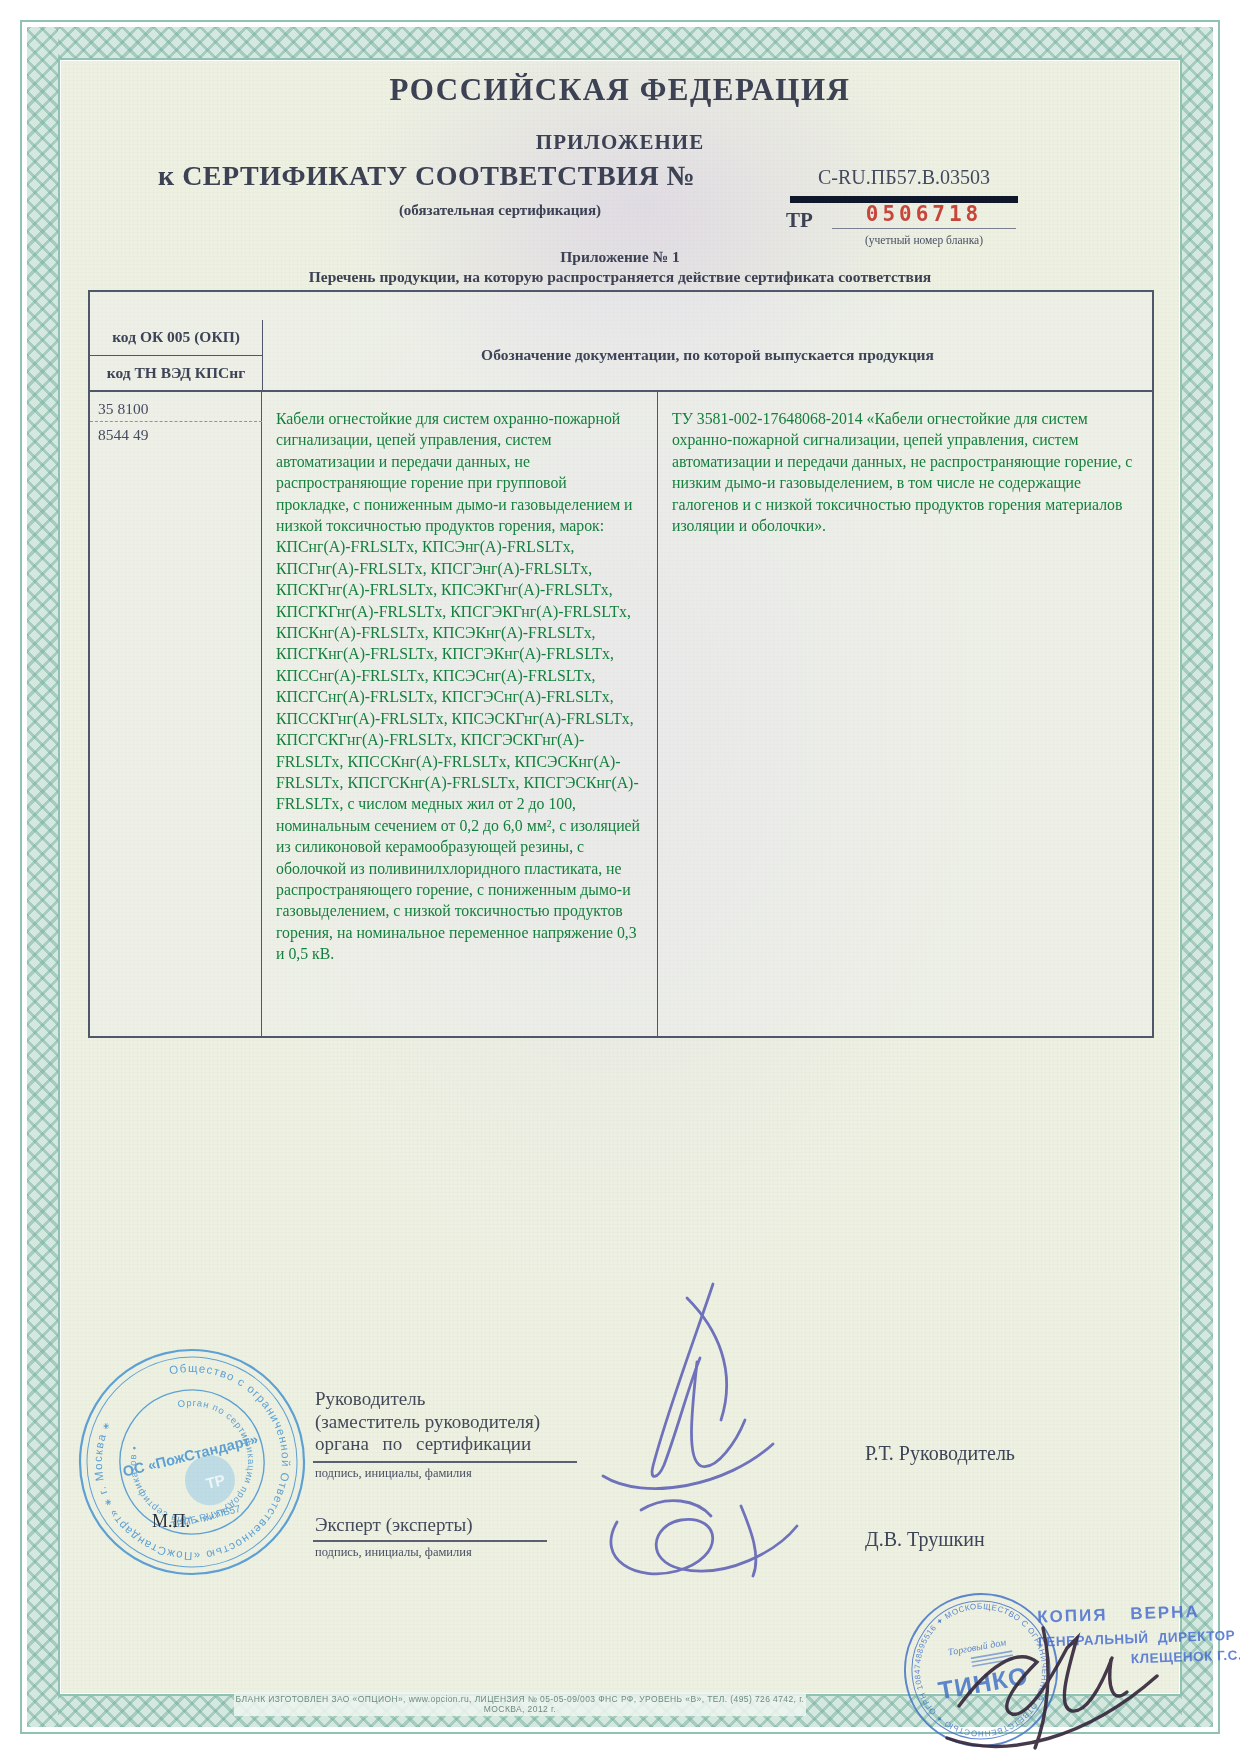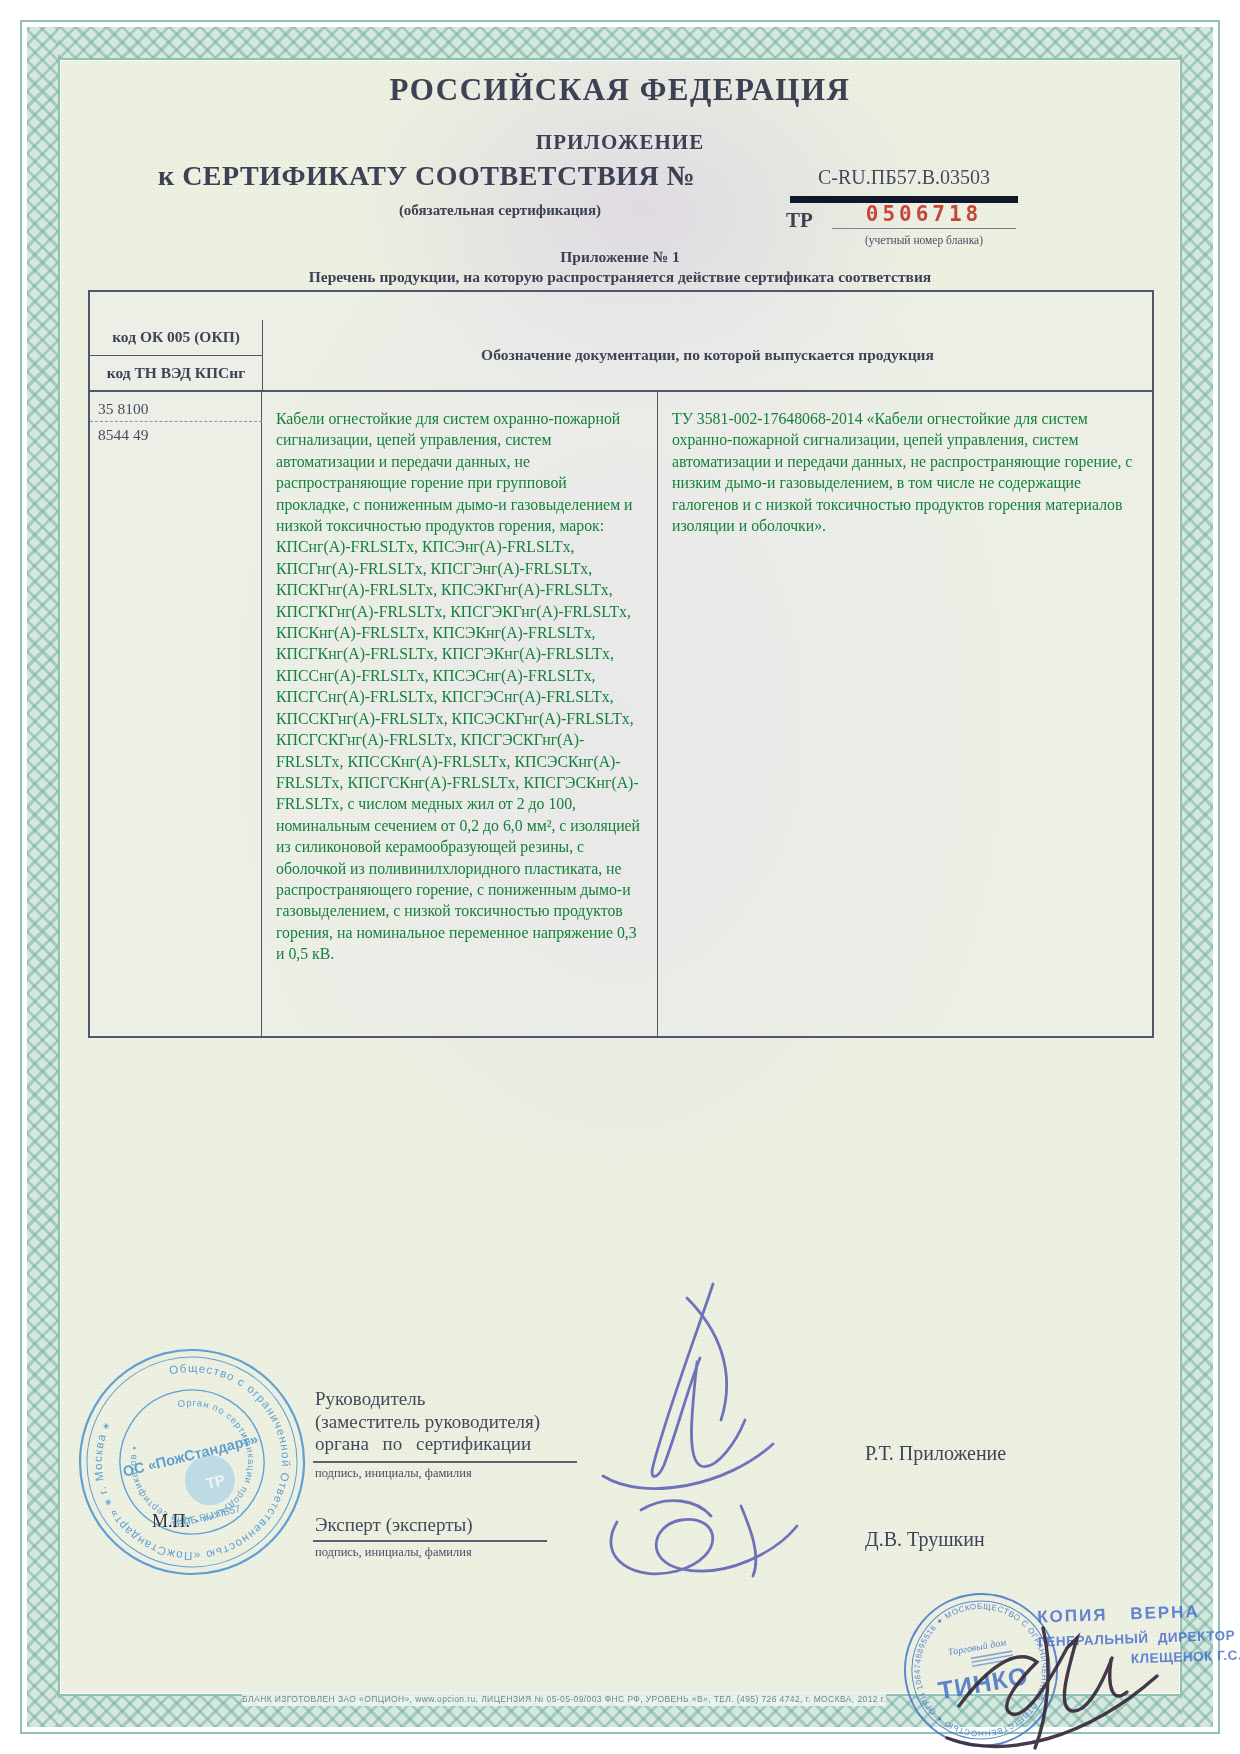--- a/index.html
+++ b/index.html
@@ -63,21 +63,21 @@
   .smallcap{font-size:12.5px;color:#4a5064;}
   .name{font-size:20px;color:#3e4457;}
   .mp{left:152px;top:1488px;font-size:18px;color:#2b2f3d;z-index:6;margin-top:23px;}
   
   .stamp{pointer-events:none;}
   .copy-stamp{left:1038px;top:1604px;width:205px;transform:rotate(-2deg);
      font-family:"Liberation Sans", sans-serif;color:#4a6fd0;font-weight:bold;opacity:.85;z-index:5;}
   .copy-stamp .l1{font-size:17px;letter-spacing:2px;word-spacing:16px;}
   .copy-stamp .l2{font-size:13.5px;margin-top:7px;letter-spacing:.5px;word-spacing:5px;}
   .copy-stamp .l3{font-size:13.5px;margin-top:5px;padding-left:92px;letter-spacing:.5px;}
-  .footer-print{left:242px;top:1692px;width:644px;text-align:center;font-size:8.5px;
+  .footer-print{left:234px;top:1692px;width:572px;text-align:center;font-size:8.5px;
      color:#6d8b80;background:rgba(238,245,240,.85);padding:2px 0;letter-spacing:.4px;z-index:4;
      font-family:"Liberation Sans", sans-serif;}
   svg{overflow:visible;}
 </style>
 </head>
 <body>
 
 <div class="page">
 
   <div class="b-outer"></div>
@@ -125,21 +125,21 @@
   </div>
   <div class="abs uline" style="left:313px;top:1461px;width:264px;"></div>
   <div class="abs smallcap" style="left:315px;top:1466px;">подпись, инициалы, фамилия</div>
 
   <div class="abs role" style="top:1514px;">
     <div>Эксперт (эксперты)</div>
   </div>
   <div class="abs uline" style="left:313px;top:1540px;width:234px;"></div>
   <div class="abs smallcap" style="left:315px;top:1545px;">подпись, инициалы, фамилия</div>
 
-  <div class="abs name" style="left:865px;top:1442px;">Р.Т. Приложение</div>
+  <div class="abs name" style="left:865px;top:1442px;">Р.Т. Руководитель</div>
   <div class="abs name" style="left:865px;top:1528px;">Д.В. Трушкин</div>
   <div class="abs mp">М.П.</div>
 
   <svg class="abs stamp" style="left:72px;top:1342px;transform:rotate(-14deg);opacity:.82;z-index:5;" width="240" height="240" viewBox="0 0 240 240">
     <defs>
       <path id="oc1" d="M120,30 a90,90 0 1,1 -0.1,0"></path>
       <path id="oc2" d="M120,64 a56,56 0 1,1 -0.1,0"></path>
       <path id="oc3" d="M120,178 a58,58 0 1,0 -0.1,0"></path>
     </defs>
     <circle cx="120" cy="120" r="112" fill="none" stroke="#3f8fd0" stroke-width="2.2"></circle>

